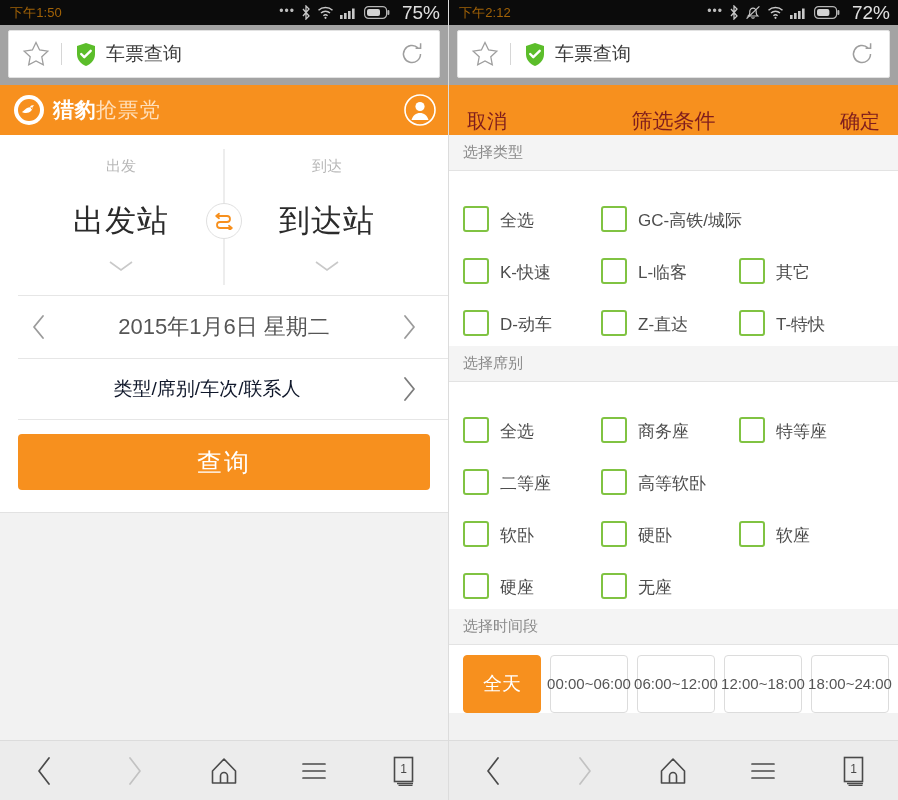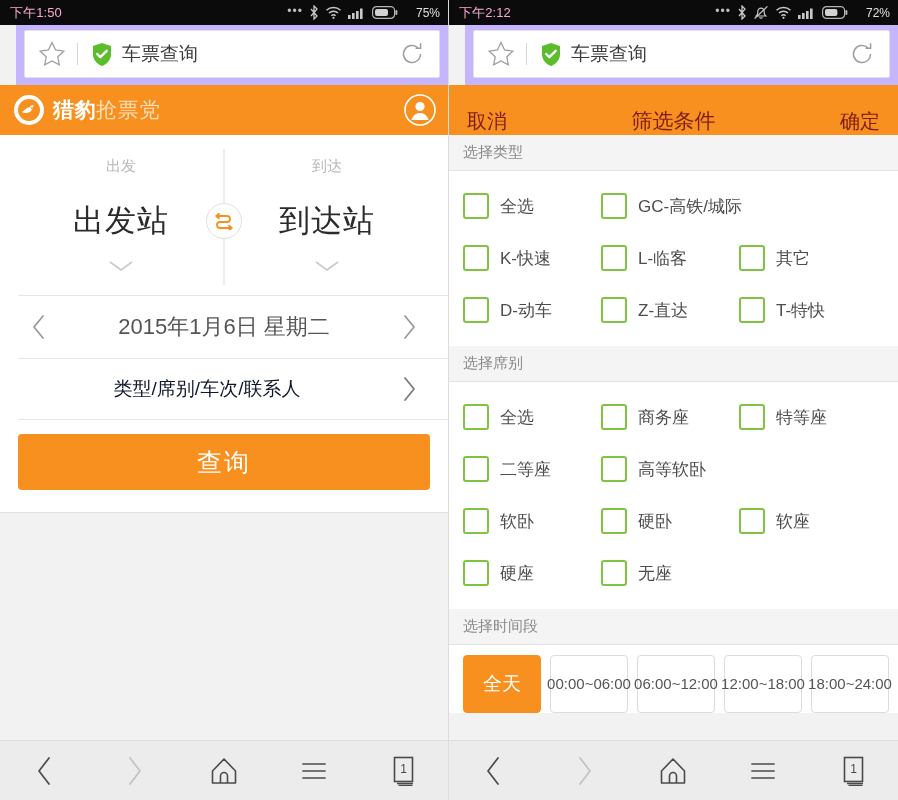--- a/index.html
+++ b/index.html
@@ -12,28 +12,28 @@
   .pane { width:449px; height:800px; position:relative; background:#f2f2f2;
           display:flex; flex-direction:column; overflow:hidden; }
   .pane.left { border-right:1px solid #dcdcdc; }
 
   
   .statusbar {
     height:25px; background:#0b0b0b; color:#cfcfcf;
     display:flex; align-items:center; padding:0 8px 0 10px;
     font-size:13px; flex:0 0 25px;
   }
-  .statusbar .clock { letter-spacing:.1px; color:#f9a8d4; }
+  .statusbar .clock { letter-spacing:.1px; color:#a16207; }
   .statusbar .sb-right { margin-left:auto; display:flex; align-items:center; gap:6px; }
   .sb-ico { display:inline-flex; align-items:center; }
   .sb-dots { letter-spacing:1px; font-size:12px; color:#bdbdbd; position:relative; top:-2px; }
-  .sb-pct { font-size:12px; color:#e0e0e0; margin-left:12px; }
-
-  
-  .chrome { flex:0 0 60px; background:#c4b5fd; padding:5px 8px 7px 8px;margin-left:16px; }
+  .sb-pct { font-size:19px; color:#e0e0e0; margin-left:6px; }
+
+  
+  .chrome { flex:0 0 60px; background:#a3a3a3; padding:5px 8px 7px 8px; }
   .urlbar {
     height:48px; background:#fff; border:1px solid #e2e2e2; border-radius:2px;
     display:flex; align-items:center; padding:0 14px 0 12px;
   }
   .star { width:30px; height:30px; flex:0 0 30px; }
   .chrome-div { width:1px; height:22px; background:#d6d6d6; margin:0 13px 0 10px; }
   .shield { width:22px; height:25px; flex:0 0 22px; margin-right:9px; }
   .page-title { font-size:19px; color:#3b3b3b; }
   .reload { margin-left:auto; width:26px; height:26px; }
 
@@ -94,21 +94,21 @@
 
   
   .rbody { flex:1 1 auto; background:#f2f2f2; overflow:hidden; }
   .sec-head {
     background:#f4f4f4; border-bottom:1px solid #e3e3e3;
     height:36px; display:flex; align-items:center; padding:0 14px;
     font-size:15px; color:#8a8a8a;
   }
   .sec-body { background:#fff; padding:9px 0 10px 0; }
   .cbrow { display:flex; }
-  .cbcell { width:138px; display:flex; align-items:center; height:52px; padding-left:14px; }
+  .cbcell { width:138px; display:flex; align-items:flex-end; height:52px; padding-left:14px; }
   .cbox {
     width:26px; height:26px; border:2px solid #80C342; border-radius:3px;
     background:#fff; flex:0 0 26px; margin-right:11px;
   }
   .cblabel { font-size:17px; color:#4d4d4d; white-space:nowrap; }
 
   .time-body { background:#fff; padding:10px 0 0 14px; display:flex; gap:9px; }
   .tbtn {
     width:78px; height:58px; border:1px solid #dcdcdc; border-radius:4px;
     background:#fff; display:flex; flex-direction:row; align-items:center;

